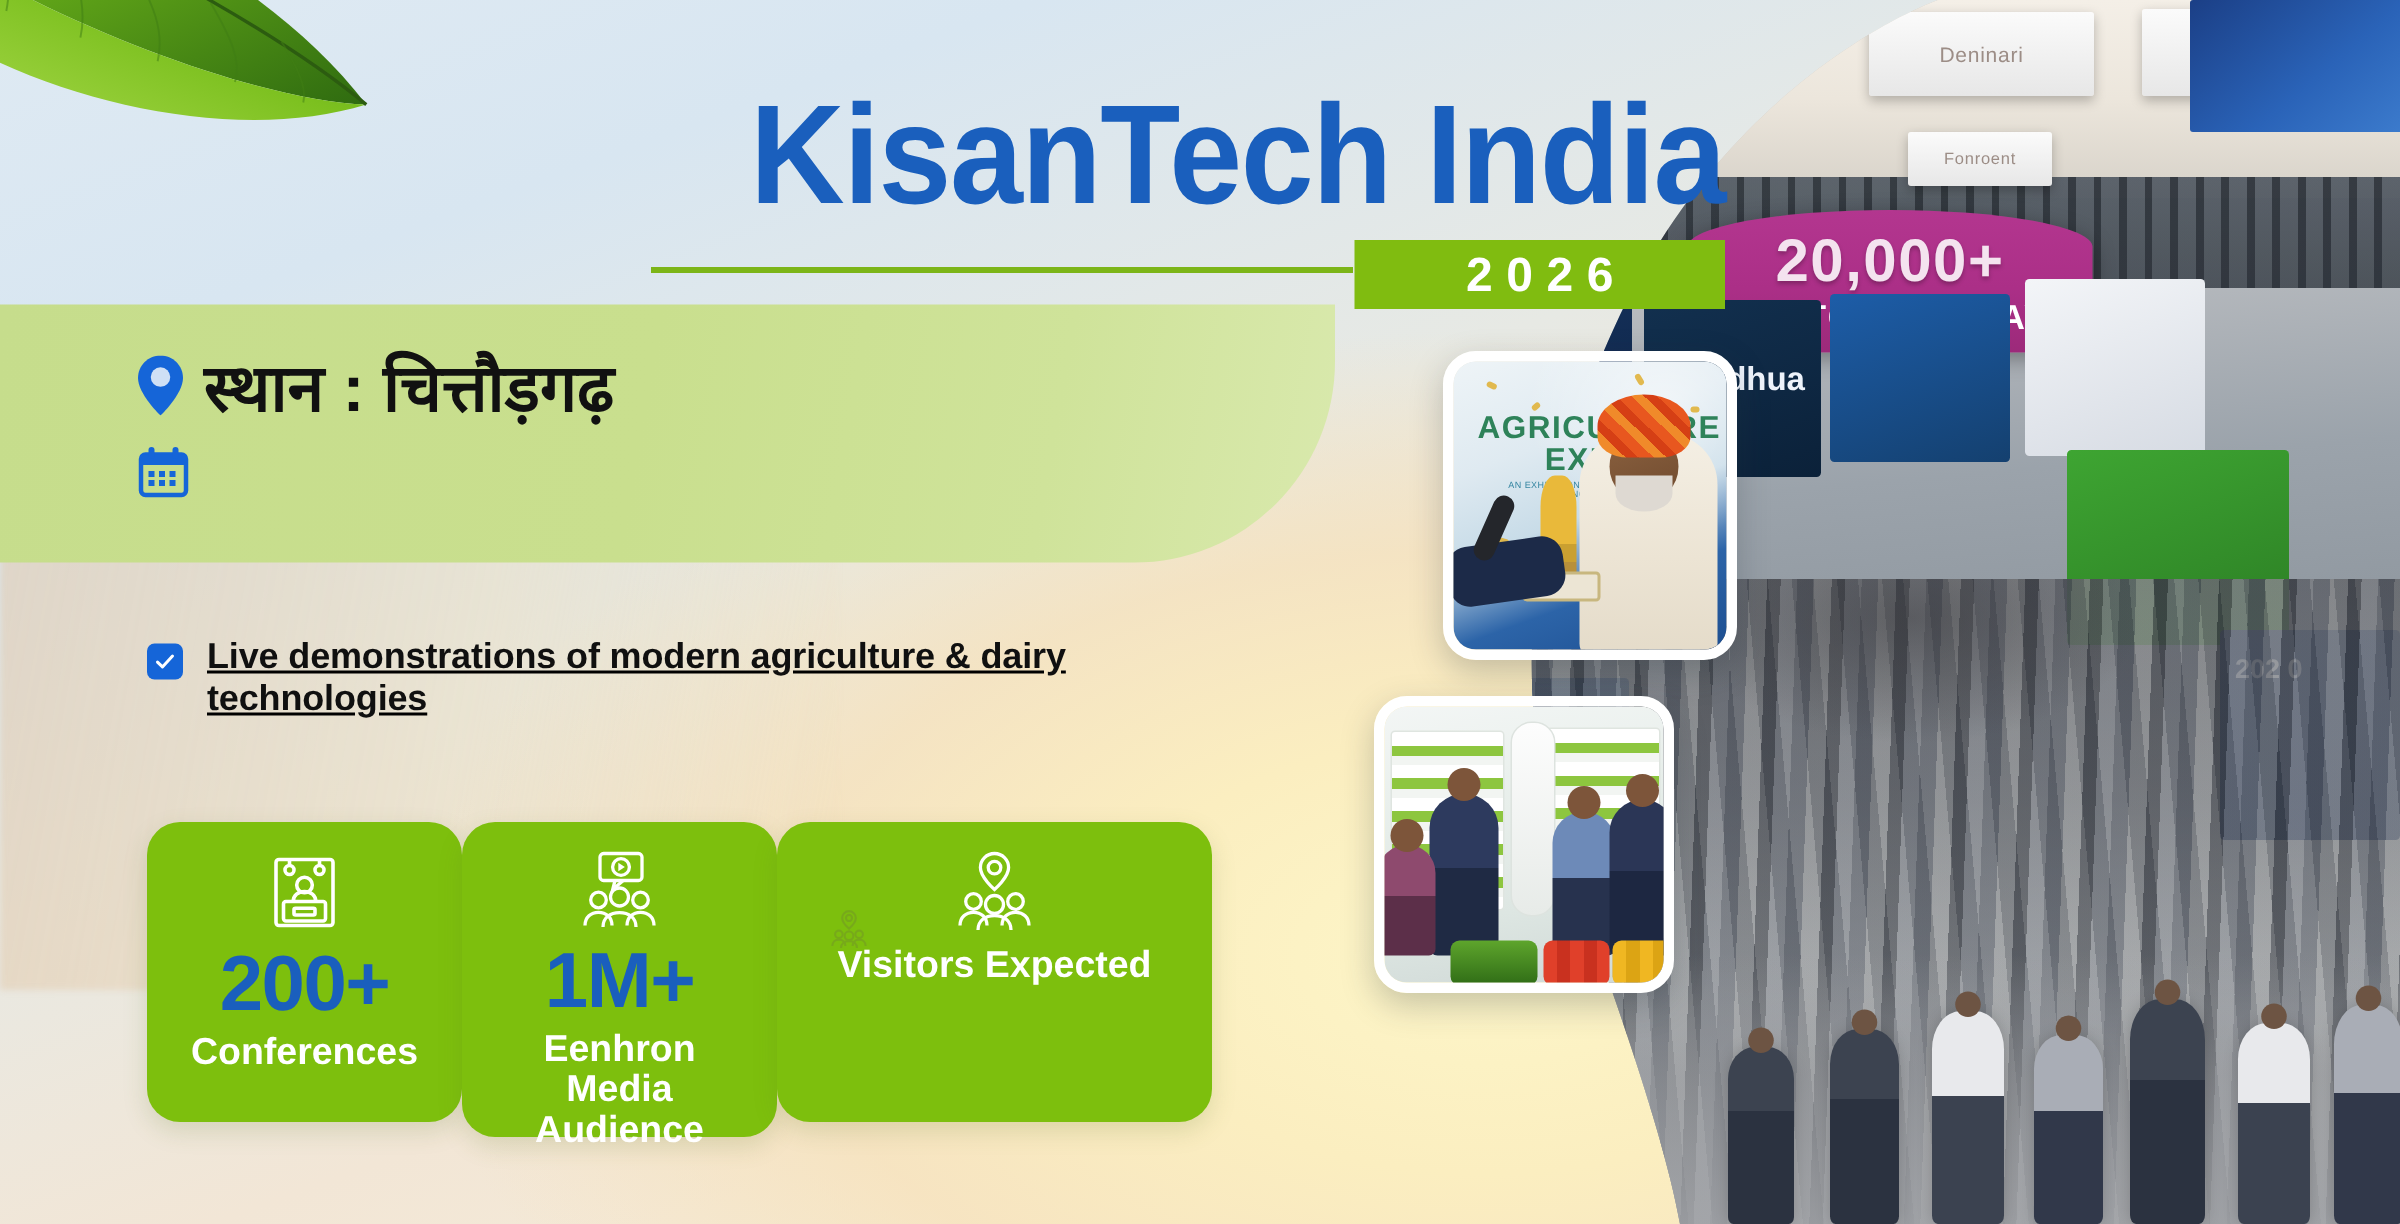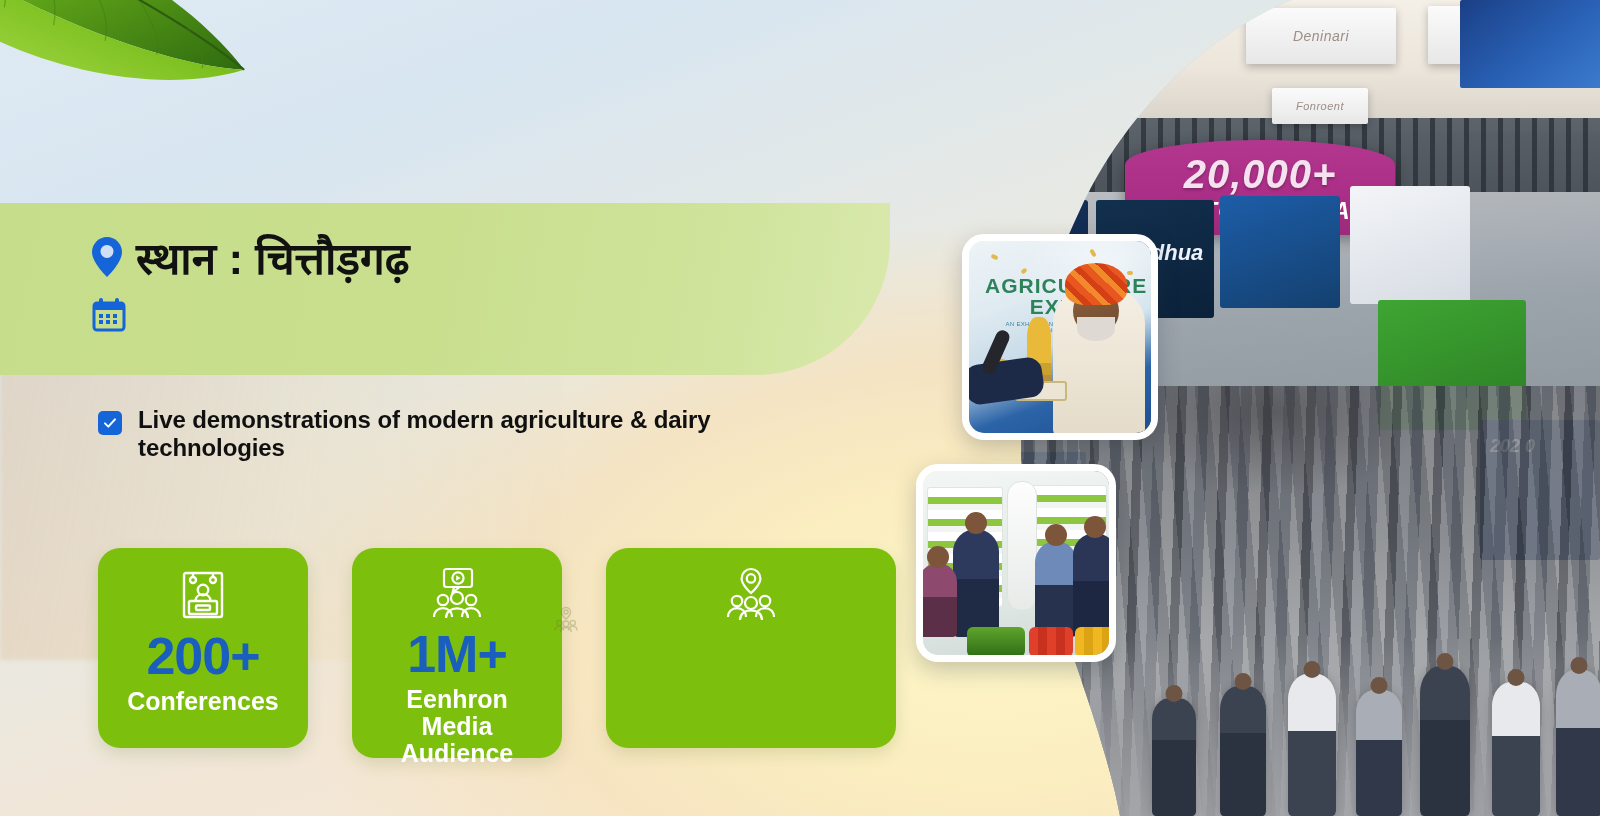--- a/index.html
+++ b/index.html
@@ -37,21 +37,20 @@
   .photo-zone {
     position: absolute; right: 0; top: 0; width: 680px; height: 816px;
     overflow: hidden;
     clip-path: path("M 200 816 L 680 816 L 680 0 L 372 0 C 372 0 236 48 160 210 C 84 372 92 486 126 580 C 160 674 190 760 200 816 Z");
   }
   .hall {
     position: absolute; inset: 0;
     background:
       linear-gradient(to bottom, rgba(0,0,0,0.12), rgba(0,0,0,0) 22%),
       linear-gradient(175deg, #efe9df 0%, #e2ddd6 10%, #b9bcc0 24%, #9ba3ab 40%, #8c949c 58%, #9aa1a7 74%, #a8adb2 100%);
-    font-style: italic;
   }
   .hall-ceiling {
     position: absolute; left: 0; top: 0; right: 0; height: 132px;
     background: linear-gradient(to bottom, #f3 efe8 0%, #efe9e0 40%, #d9d4cc 100%);
     background: linear-gradient(to bottom, #f4efe7 0%, #ece6dc 50%, #d6d1c8 100%);
   }
   .truss {
     position: absolute; left: 0; right: 0; top: 118px; height: 74px;
     background:
       repeating-linear-gradient(90deg, rgba(38,44,52,0.85) 0 5px, rgba(110,118,128,0.35) 5px 17px),
@@ -227,35 +226,35 @@
   .info-row:last-child { margin: 10px 0 0 92px; }
   .info-text {
     font-size: 44px; font-weight: bold; color: #111111;
     font-family: "Liberation Sans", "DejaVu Sans", sans-serif;
     white-space: nowrap;
   }
   .pin-icon { width: 30px; height: 40px; flex: 0 0 30px; }
   .cal-icon { width: 34px; height: 36px; flex: 0 0 34px; }
 
   
-  .bullets { position: absolute; left: 98px; top: 406px; width: 700px; }
+  .bullets { position: absolute; left: 98px; top: 424px; width: 700px; text-decoration: underline; }
   .bullet { display: flex; gap: 16px; margin-bottom: 24px; }
   .check {
     flex: 0 0 24px; width: 24px; height: 24px; margin-top: 5px;
     background: #1565d8; border-radius: 5px;
     display: flex; align-items: center; justify-content: center;
   }
   .check svg { display: block; }
   .bullet-text {
     font-size: 24px; color: #101010; font-weight: 600; line-height: 1.15;
     letter-spacing: -.1px;
   }
 
   
-  .cards { position: absolute; left: 98px; top: 548px; display: flex; gap: 44px; align-items: flex-start; }
+  .cards { position: absolute; left: 98px; top: 548px; display: flex; align-items: flex-start; }
   .card {
     background: #7dbf0d; border-radius: 22px;
     display: flex; flex-direction: column; align-items: center;
     padding: 18px 22px 18px;
     box-shadow: 0 6px 16px rgba(90,120,40,.18);
   }
   .card-1 { width: 210px; height: 200px; }
   .card-2 { width: 210px; height: 210px; }
   .card-3 { width: 290px; height: 200px; }
   .card-icon { height: 58px; display: flex; align-items: center; justify-content: center; }
@@ -391,20 +390,29 @@
     <div class="tower"></div>
     <div class="suit" style="left:30px; width:46px; height:108px; background:linear-gradient(to bottom,#2d3a5e 0 46%,#1f2a44 46% 100%);"></div>
     <div class="suit" style="left:112px; width:42px; height:96px; background:linear-gradient(to bottom,#6d8ab8 0 46%,#27324e 46% 100%);"></div>
     <div class="suit" style="left:150px; width:44px; height:104px; background:linear-gradient(to bottom,#2b3656 0 46%,#1d2741 46% 100%);"></div>
     <div class="suit" style="left:-4px; width:38px; height:74px; background:linear-gradient(to bottom,#8e4a6e 0 46%,#5c2f49 46% 100%);"></div>
     <div class="veg-tray" style="left:44px; width:58px; background:linear-gradient(to bottom,#5ea52c,#2f6c16); border-radius:6px;"></div>
     <div class="veg-tray" style="left:106px; width:44px; background:repeating-linear-gradient(90deg,#e0402a 0 9px,#c9311f 9px 18px); border-radius:6px;"></div>
     <div class="veg-tray" style="left:152px; width:44px; background:repeating-linear-gradient(90deg,#f0b722 0 9px,#dca414 9px 18px); border-radius:6px;"></div>
   </div>
 
+  <div class="title-wrap">
+    <div class="main-title">KisanTech India</div>
+    <div class="title-rule-row">
+      <div class="title-rule"></div>
+      <div class="year-block">
+        <span>2026</span>
+      </div>
+    </div>
+  </div>
 
   <div class="info-band">
     <div class="info-row">
       <svg class="pin-icon" viewBox="0 0 24 32">
         <path d="M12 0C5.4 0 0 5.4 0 12c0 8.6 12 20 12 20s12-11.4 12-20C24 5.4 18.6 0 12 0z" fill="#1565d8"></path>
         <circle cx="12" cy="11.5" r="5.2" fill="#cfe0f5"></circle>
       </svg>
       <div class="info-text">स्थान : चित्तौड़गढ़</div>
     </div>
     <div class="info-row">
@@ -481,20 +489,21 @@
           <path d="M29 2c-5.2 0-9.4 4.2-9.4 9.4 0 6.6 9.4 14.6 9.4 14.6s9.4-8 9.4-14.6C38.4 6.2 34.2 2 29 2z"></path>
           <circle cx="29" cy="11.4" r="4.2"></circle>
           <circle cx="15" cy="34" r="5.2"></circle>
             <circle cx="29" cy="36" r="6"></circle>
             <circle cx="43" cy="34" r="5.2"></circle>
           <path d="M6 50c0-5.6 4-8.8 9-8.8s9 3.2 9 8.8"></path>
           <path d="M18 53c0-6.2 4.8-9.6 11-9.6s11 3.4 11 9.6"></path>
           <path d="M34 50c0-5.6 4-8.8 9-8.8s9 3.2 9 8.8"></path>
         </svg>
       </div>
+      <div class="card-label">Visitors Expected</div>
     </div>
   </div>
 
   <svg class="ghost-icon" viewBox="0 0 58 56" fill="none" stroke="#6b7a3a" stroke-width="3">
     <path d="M29 2c-5.2 0-9.4 4.2-9.4 9.4 0 6.6 9.4 14.6 9.4 14.6s9.4-8 9.4-14.6C38.4 6.2 34.2 2 29 2z"></path>
     <circle cx="29" cy="11.4" r="4.2"></circle>
     <circle cx="15" cy="34" r="5.2"></circle>
       <circle cx="29" cy="36" r="6"></circle>
       <circle cx="43" cy="34" r="5.2"></circle>
     <path d="M6 50c0-5.6 4-8.8 9-8.8s9 3.2 9 8.8"></path>

